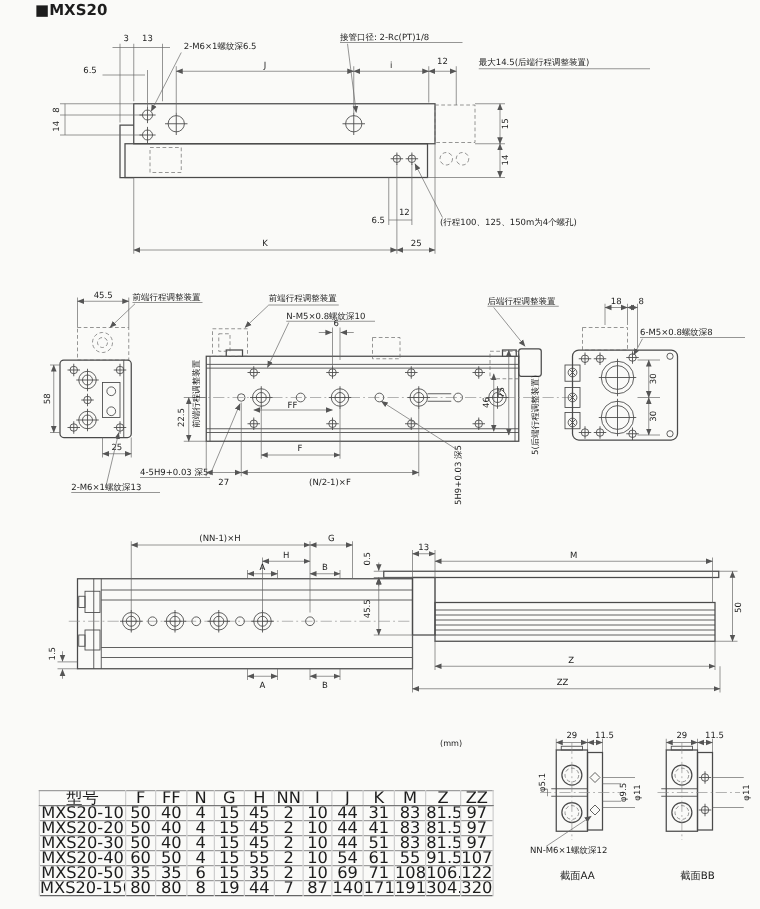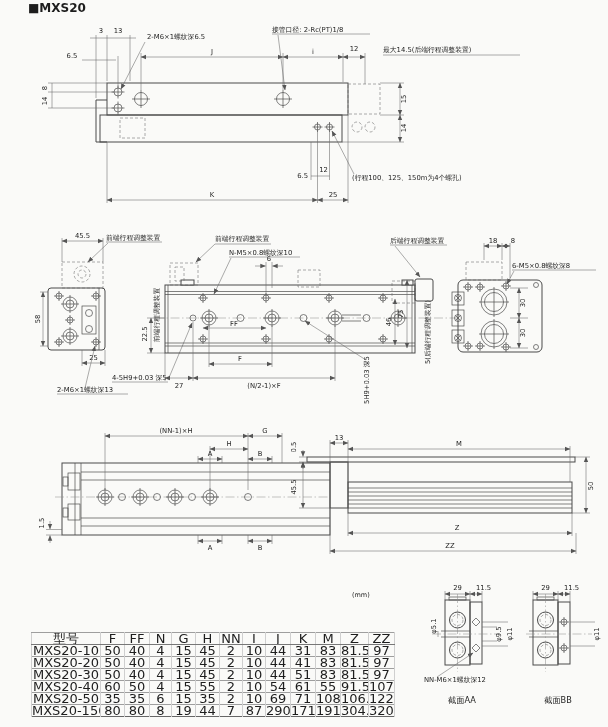--- a/index.html
+++ b/index.html
@@ -506,20 +506,20 @@
       </tr>
       <tr>
         <td>MXS20-150</td>
         <td>80</td>
         <td>80</td>
         <td>8</td>
         <td>19</td>
         <td>44</td>
         <td>7</td>
         <td>87</td>
-        <td>290</td>
+        <td>140</td>
         <td>171</td>
         <td>191</td>
         <td>304.5</td>
         <td>320</td>
       </tr>
     </tbody>
 </table>
 
 </body></html>

